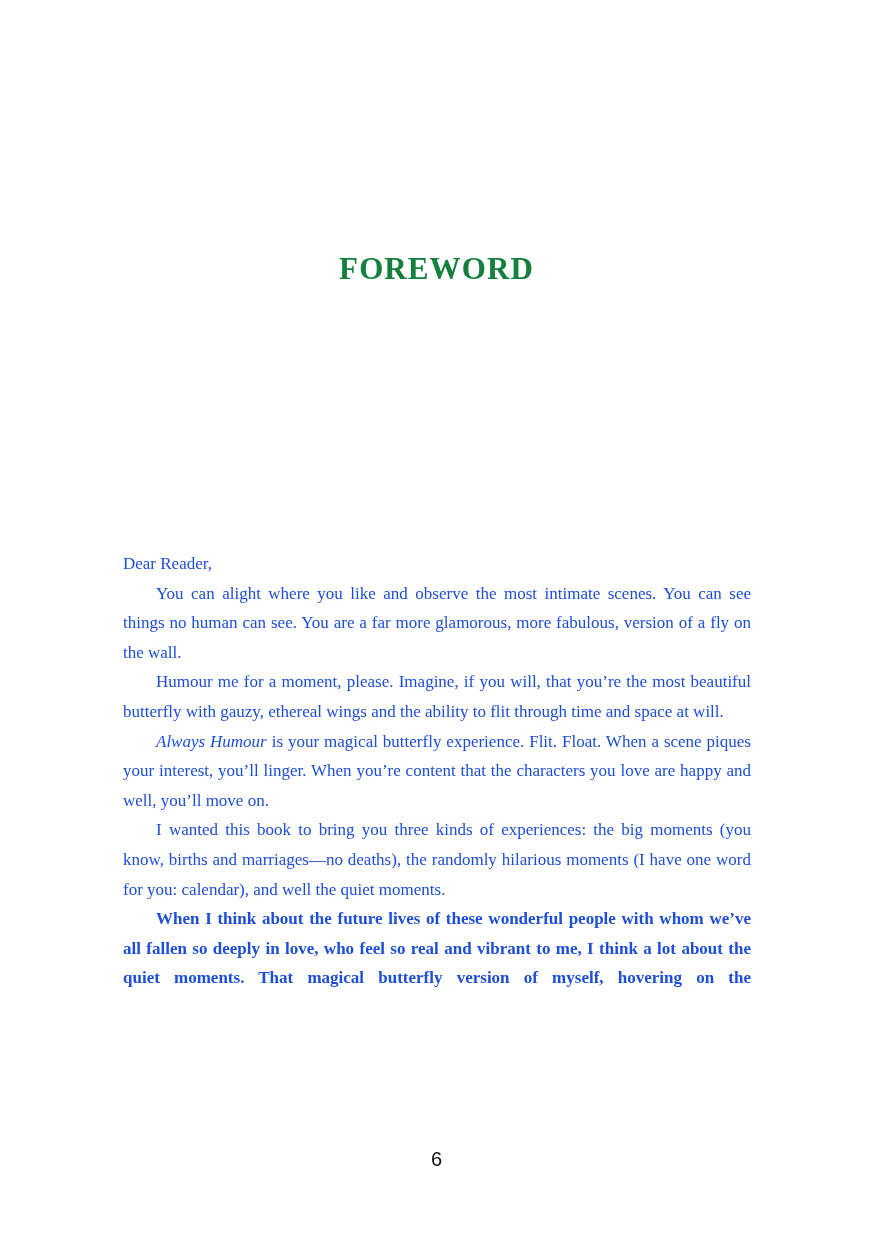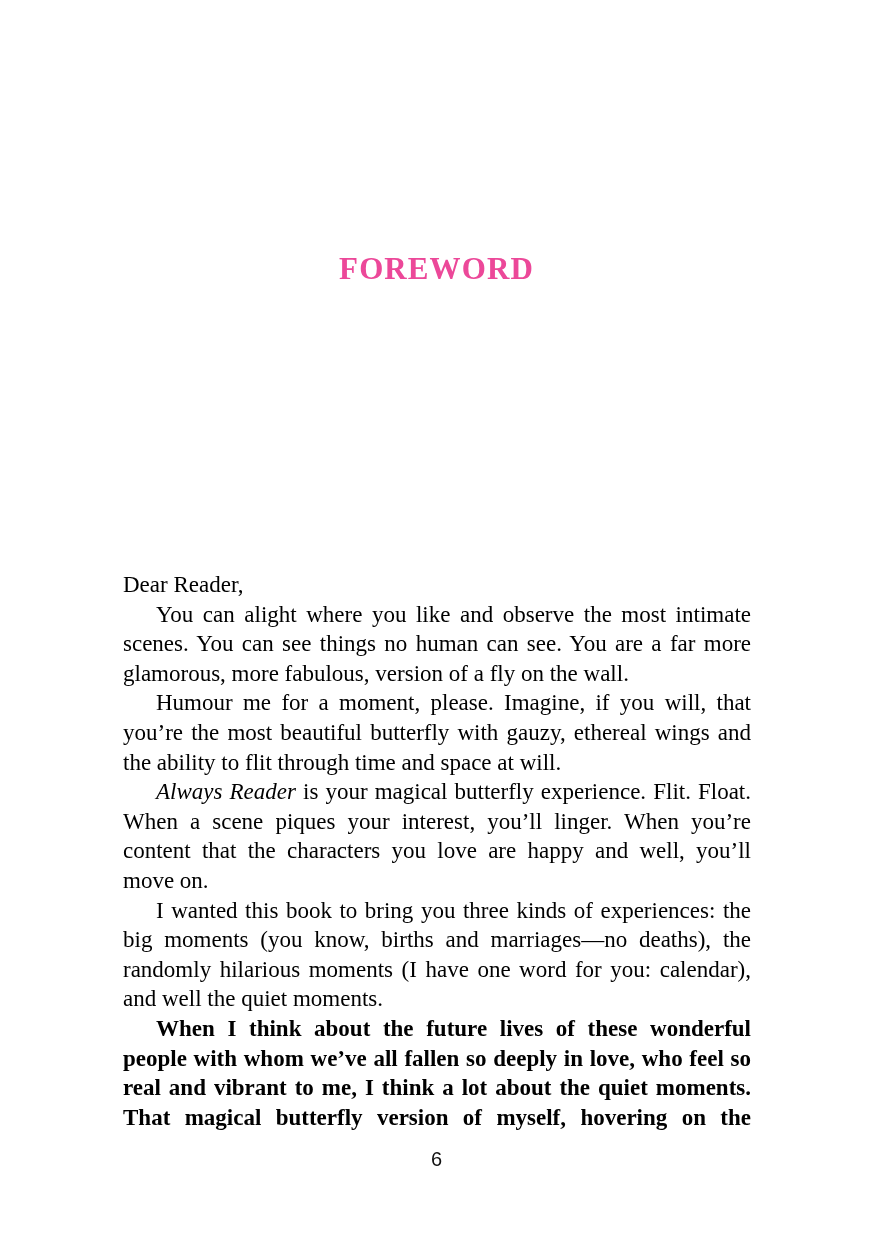--- a/index.html
+++ b/index.html
@@ -28,34 +28,34 @@
     position: absolute;
     top: 228px;
     left: 0;
     width: 873px;
     text-align: center;
     font-family: "Liberation Serif", "DejaVu Serif", serif;
     font-size: 31px;
     font-weight: 700;
     letter-spacing: 1.1px;
     line-height: 40px;
-    color: #ec4899;
+    color: #15803d;
   }
 
   
   .body-block {
     position: absolute;
-    top: 570px;
+    top: 549px;
     left: 123px;
     width: 628px;
-    font-size: 23px;
+    font-size: 17px;
     line-height: 29.6px;
     text-align: justify;
     text-justify: inter-word;
-    color: #000000;
+    color: #1d4ed8;
     hyphens: none;
   }
 
   .body-block p {
     margin: 0;
     text-indent: 33px;
     text-align: justify;
   }
 
   
@@ -95,21 +95,21 @@
   <h1 class="chapter-title">FOREWORD</h1>
 
   <div class="body-block">
 
     <p class="salutation">Dear Reader,</p>
 
     <p>You can alight where you like and observe the most intimate scenes. You can see things no human can see. You are a far more glamorous, more fabulous, version of a fly on the wall.</p>
 
     <p>Humour me for a moment, please. Imagine, if you will, that you’re the most beautiful butterfly with gauzy, ethereal wings and the ability to flit through time and space at will.</p>
 
-    <p><em class="book-title">Always Reader</em><span> is your magical butterfly experience. Flit. Float. When a scene piques your interest, you’ll linger. When you’re content that the characters you love are happy and well, you’ll move on.</span></p>
+    <p><em class="book-title">Always Humour</em><span> is your magical butterfly experience. Flit. Float. When a scene piques your interest, you’ll linger. When you’re content that the characters you love are happy and well, you’ll move on.</span></p>
 
     <p>I wanted this book to bring you three kinds of experiences: the big moments (you know, births and marriages—no deaths), the randomly hilarious moments (I have one word for you: calendar), and well the quiet moments.</p>
 
     <p class="continues">When I think about the future lives of these wonderful people with whom we’ve all fallen so deeply in love, who feel so real and vibrant to me, I think a lot about the quiet moments. That magical butterfly version of myself, hovering on the</p>
 
   </div>
 
   <div class="folio">6</div>
 
 </div>

